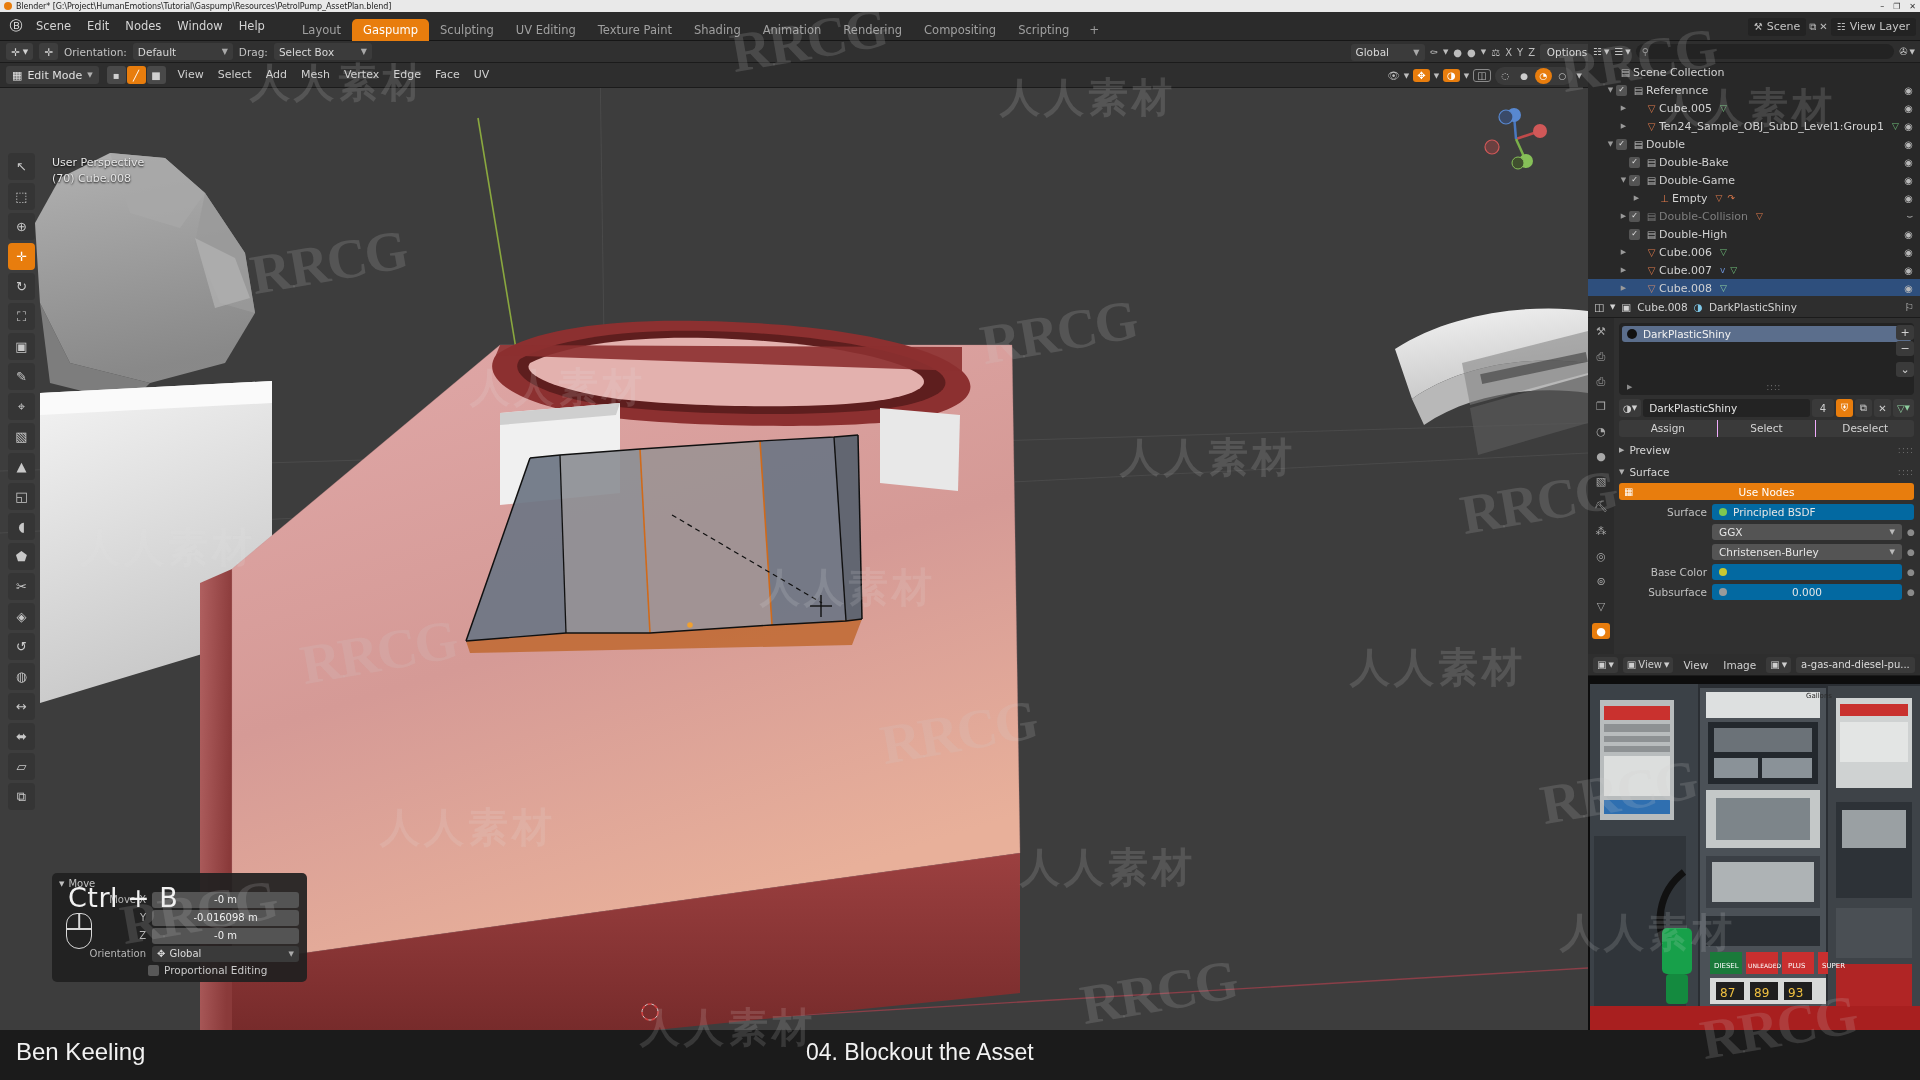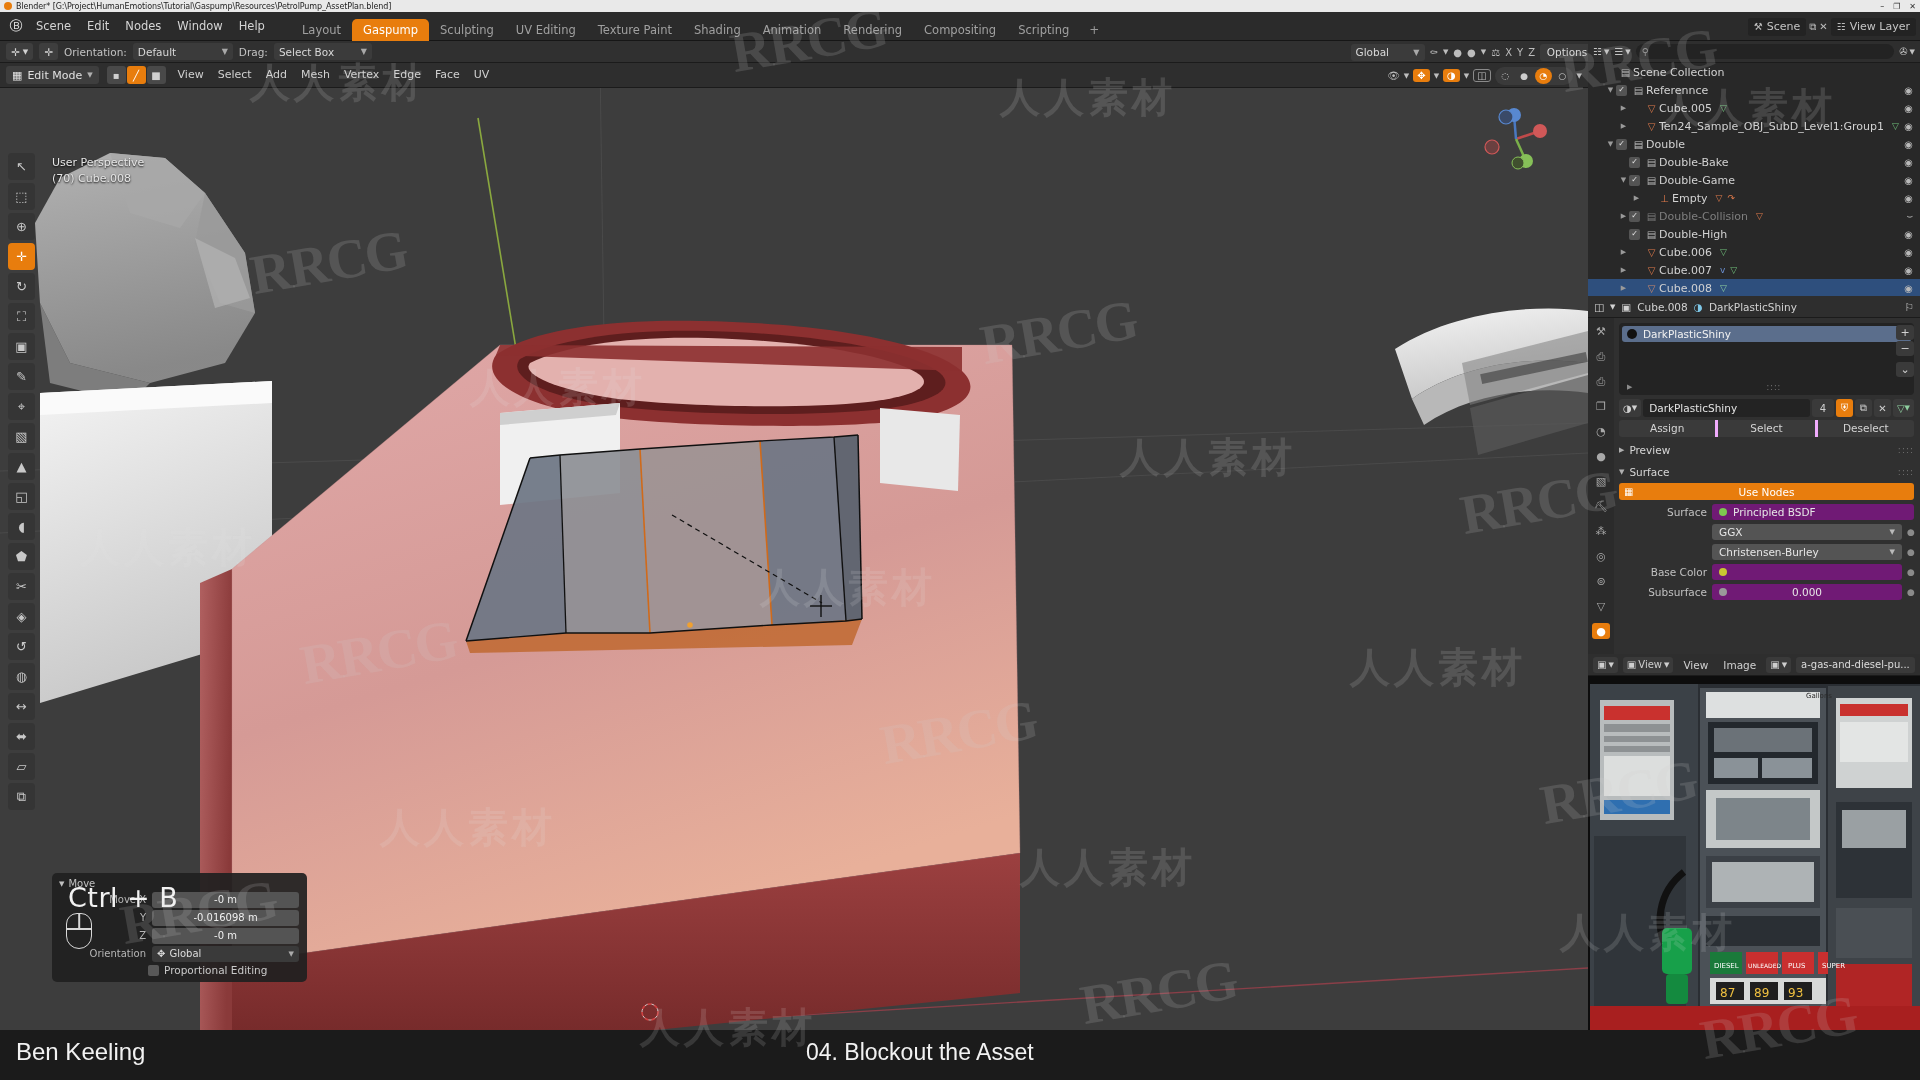--- a/index.html
+++ b/index.html
@@ -171,33 +171,33 @@
   #mat-name-row { display:flex; align-items:center; gap:2px; margin-top:4px; height:18px;}
   #mat-name-fld { flex:1; background:#232323; border-radius:3px; height:18px;
     display:flex; align-items:center; gap:5px; padding:0 6px; color:#e4e4e4; font-size:10.5px;}
   .mnbtn { height:18px; min-width:17px; background:#3a3a3a; border-radius:3px;
     display:flex; align-items:center; justify-content:center;
     color:#d0d0d0; font-size:10px; padding:0 4px; }
   .mnbtn.on { background:#e87d0d; color:#fff; }
   #asdbar { display:flex; margin-top:3px; background:#3a3a3a; border-radius:3px;
     height:17px; overflow:hidden; }
   #asdbar div { flex:1; text-align:center; line-height:17px; color:#d4d4d4;
-    font-size:10.5px; border-right:3px solid #f0abfc; }
+    font-size:10.5px; border-right:1px solid #f0abfc; }
   #asdbar div:last-child { border-right:none; }
   .sect { display:flex; align-items:center; gap:5px; height:19px;
     color:#d6d6d6; font-size:10.5px; margin-top:3px; }
   .sect .arr { font-size:7px; color:#b0b0b0; }
   .sect .dots { margin-left:auto; color:#6e6e6e; font-size:9px; letter-spacing:1px;}
   #usenodes { background:#e87d0d; border-radius:3px; height:17px; margin-top:2px;
     display:flex; align-items:center; justify-content:center; position:relative;
     color:#fff; font-size:10.5px; }
   #usenodes .lic { position:absolute; left:5px; font-size:10px; }
   .prow { display:flex; align-items:center; height:17px; margin-top:3px; gap:5px; }
   .prow .plab { width:88px; text-align:right; color:#c0c0c0; font-size:10.5px; flex:none;}
-  .prow .pval { flex:1; background:#701a75; border-radius:3px; height:16px;
+  .prow .pval { flex:1; background:#0369a1; border-radius:3px; height:16px;
     display:flex; align-items:center; gap:6px; padding:0 7px; color:#e6e6e6; font-size:10.5px;}
   .prow .pdrop { flex:1; background:#545454; border-radius:3px; height:16px;
     display:flex; align-items:center; justify-content:space-between;
     padding:0 7px; color:#e6e6e6; font-size:10.5px;}
   .prow .pdot { width:8px; height:8px; border-radius:50%; flex:none; }
   .prow .anim { width:7px; color:#8b8b8b; font-size:9px; flex:none; text-align:center;}
 
   
   #imged { position:absolute; left:1588px; top:654px; width:332px; height:376px;
     background:#1b1b1b; overflow:hidden; }

